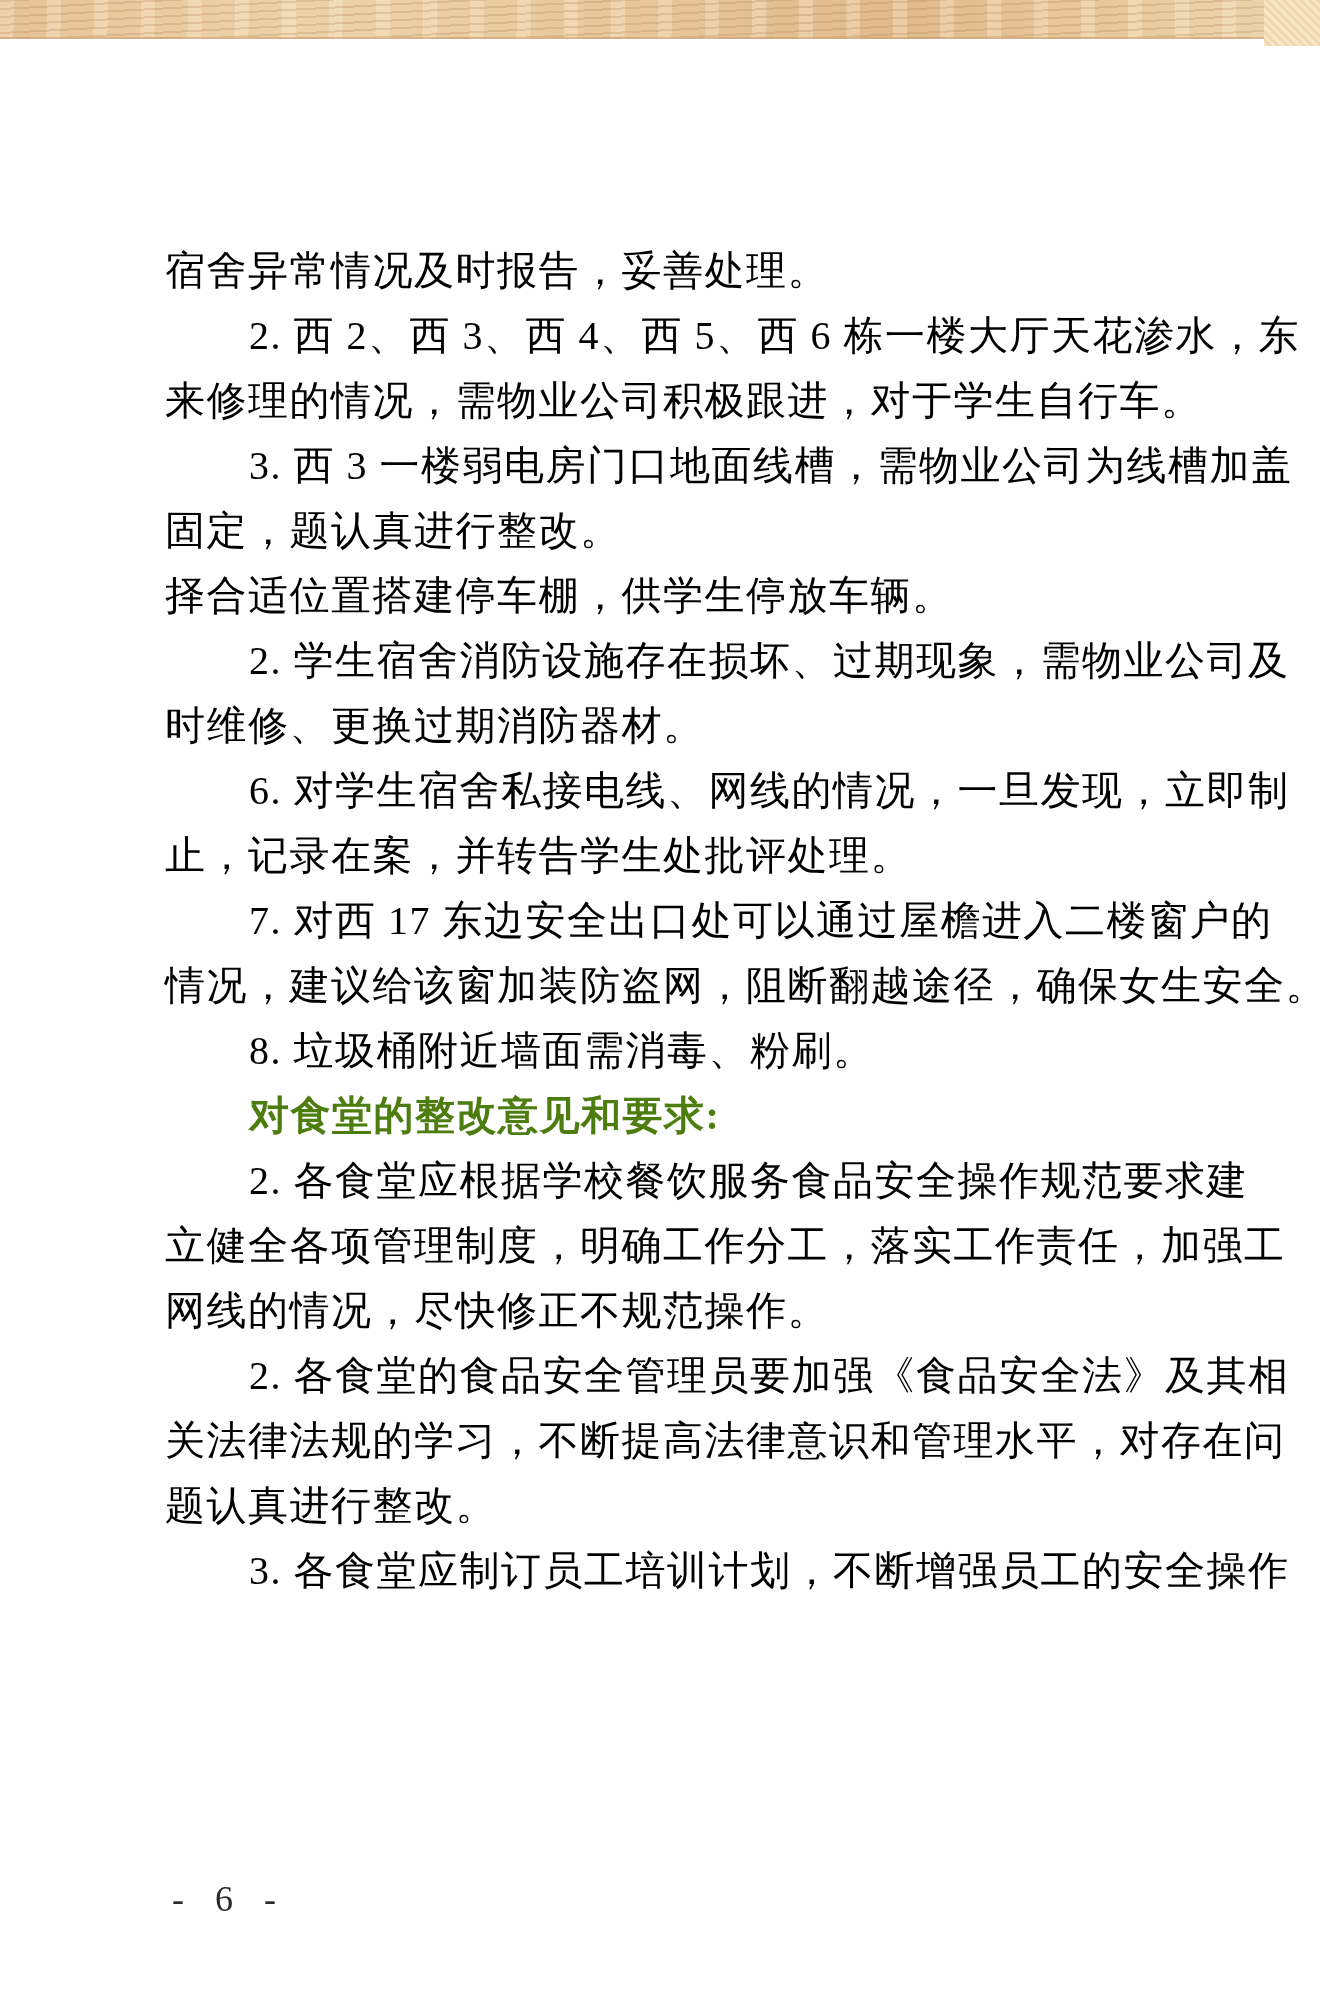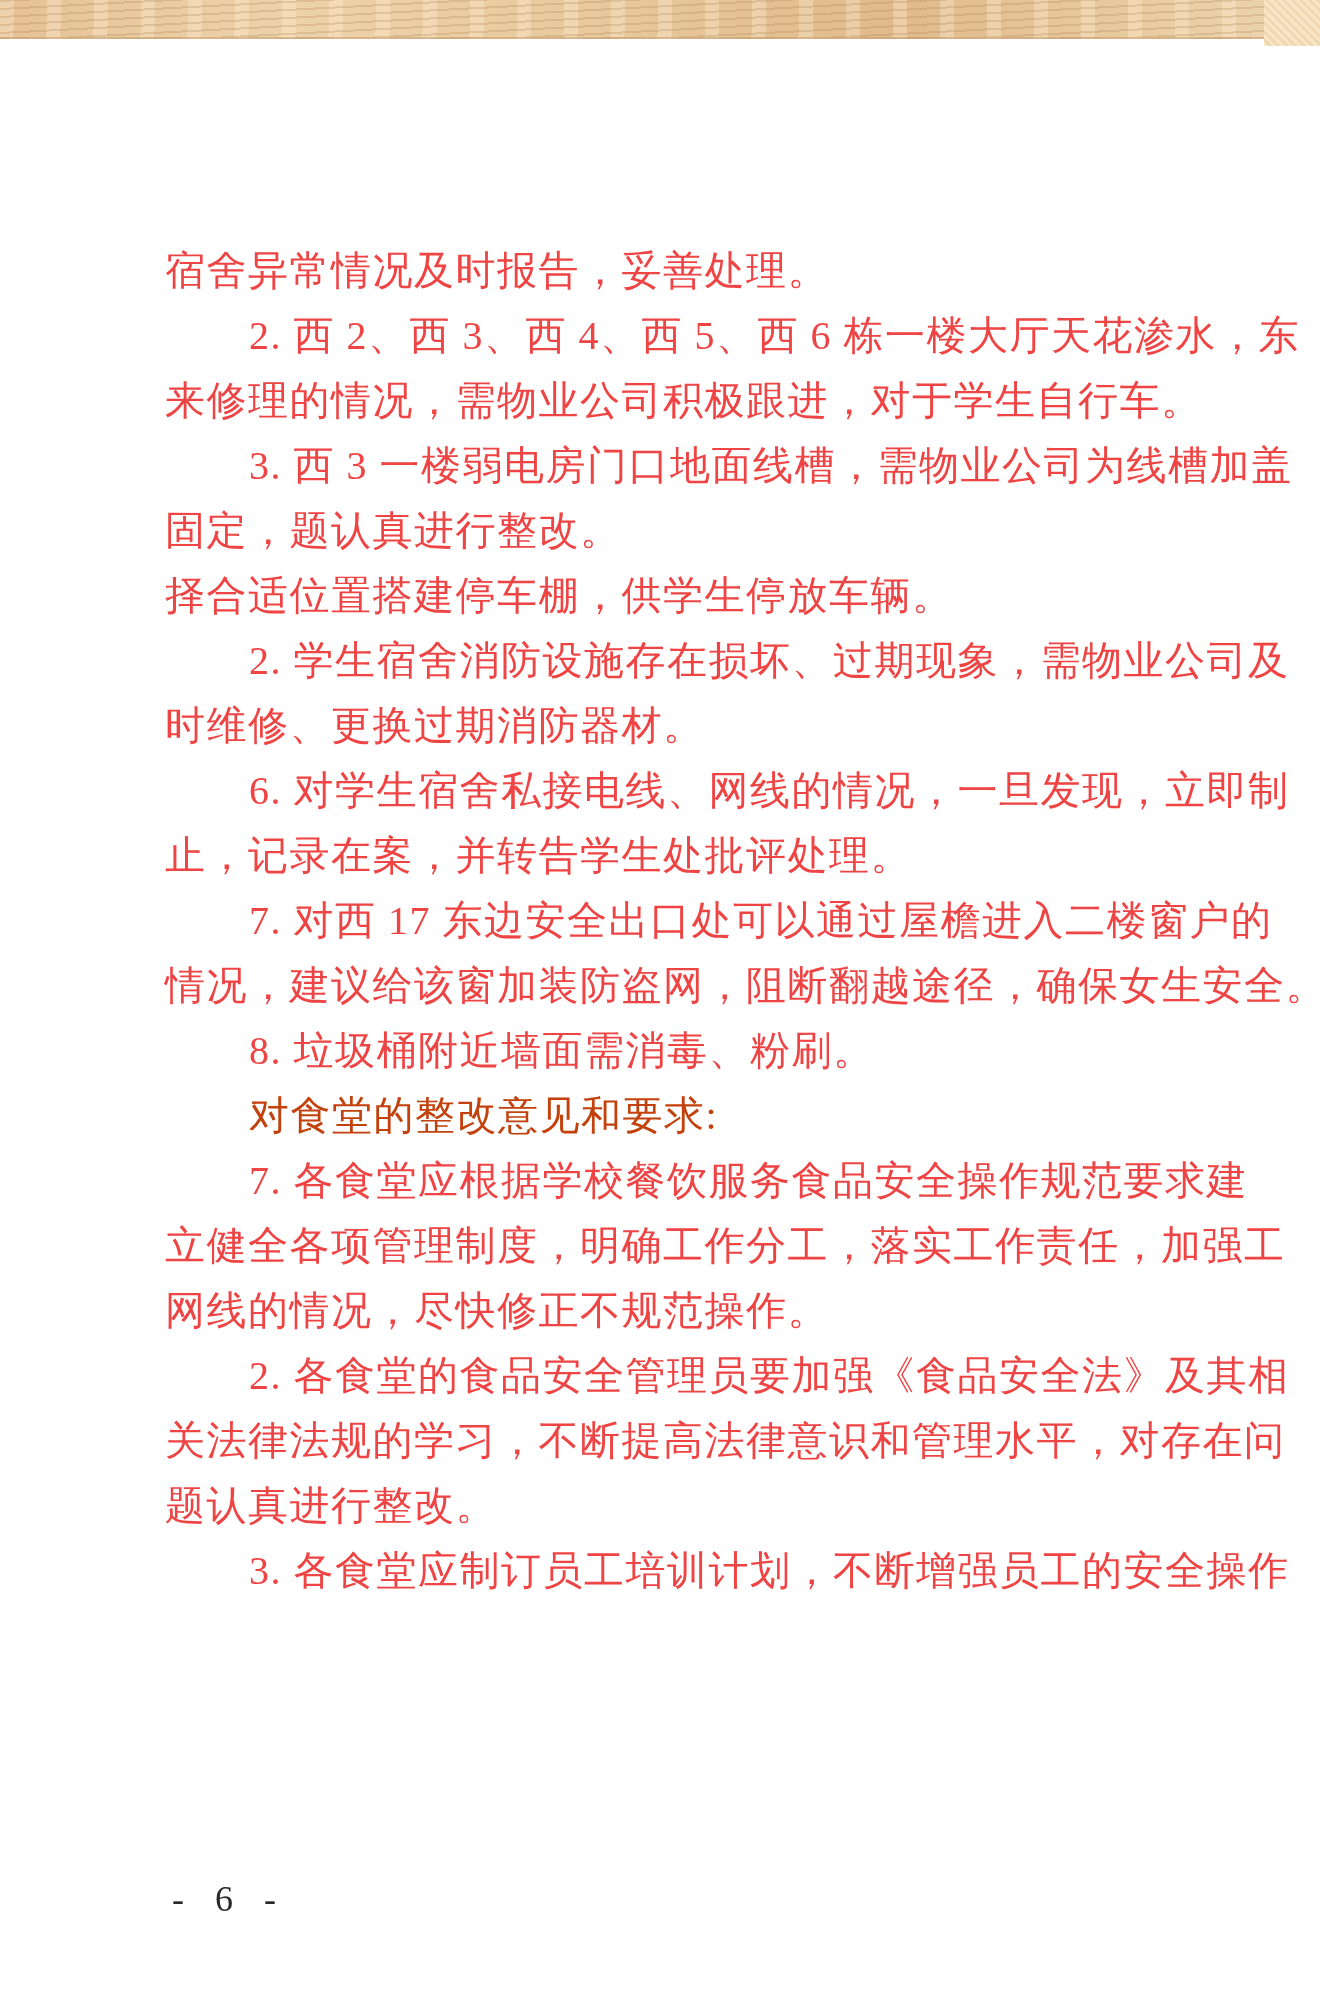--- a/index.html
+++ b/index.html
@@ -47,30 +47,30 @@
     position: absolute;
     top: 238px;
     left: 165px;
     width: 1060px;
   }
   .doc-line {
     height: 65px;
     line-height: 65px;
     font-size: 40px;
     letter-spacing: 1.5px;
-    color: #ef4444;
+    color: #000000;
     white-space: nowrap;
     text-rendering: optimizeLegibility;
   }
   .doc-line.indent {
     padding-left: 84px;
   }
   .doc-line.bold {
-    font-weight: normal;
-    color: #c2410c;
+    font-weight: bold;
+    color: #4d7c0f;
   }
 
   .page-number {
     position: absolute;
     left: 172px;
     top: 1878px;
     font-size: 36px;
     color: #2a2a2a;
     letter-spacing: 2px;
     word-spacing: 18px;
@@ -91,21 +91,21 @@
   <div class="doc-line">固定，题认真进行整改。</div>
   <div class="doc-line">择合适位置搭建停车棚，供学生停放车辆。</div>
   <div class="doc-line indent">2. 学生宿舍消防设施存在损坏、过期现象，需物业公司及</div>
   <div class="doc-line">时维修、更换过期消防器材。</div>
   <div class="doc-line indent">6. 对学生宿舍私接电线、网线的情况，一旦发现，立即制</div>
   <div class="doc-line">止，记录在案，并转告学生处批评处理。</div>
   <div class="doc-line indent">7. 对西 17 东边安全出口处可以通过屋檐进入二楼窗户的</div>
   <div class="doc-line">情况，建议给该窗加装防盗网，阻断翻越途径，确保女生安全。</div>
   <div class="doc-line indent">8. 垃圾桶附近墙面需消毒、粉刷。</div>
   <div class="doc-line indent bold">对食堂的整改意见和要求:</div>
-  <div class="doc-line indent">7. 各食堂应根据学校餐饮服务食品安全操作规范要求建</div>
+  <div class="doc-line indent">2. 各食堂应根据学校餐饮服务食品安全操作规范要求建</div>
   <div class="doc-line">立健全各项管理制度，明确工作分工，落实工作责任，加强工</div>
   <div class="doc-line">网线的情况，尽快修正不规范操作。</div>
   <div class="doc-line indent">2. 各食堂的食品安全管理员要加强《食品安全法》及其相</div>
   <div class="doc-line">关法律法规的学习，不断提高法律意识和管理水平，对存在问</div>
   <div class="doc-line">题认真进行整改。</div>
   <div class="doc-line indent">3. 各食堂应制订员工培训计划，不断增强员工的安全操作</div>
 </div>
 
 <div class="page-number">- 6 -</div>
 

